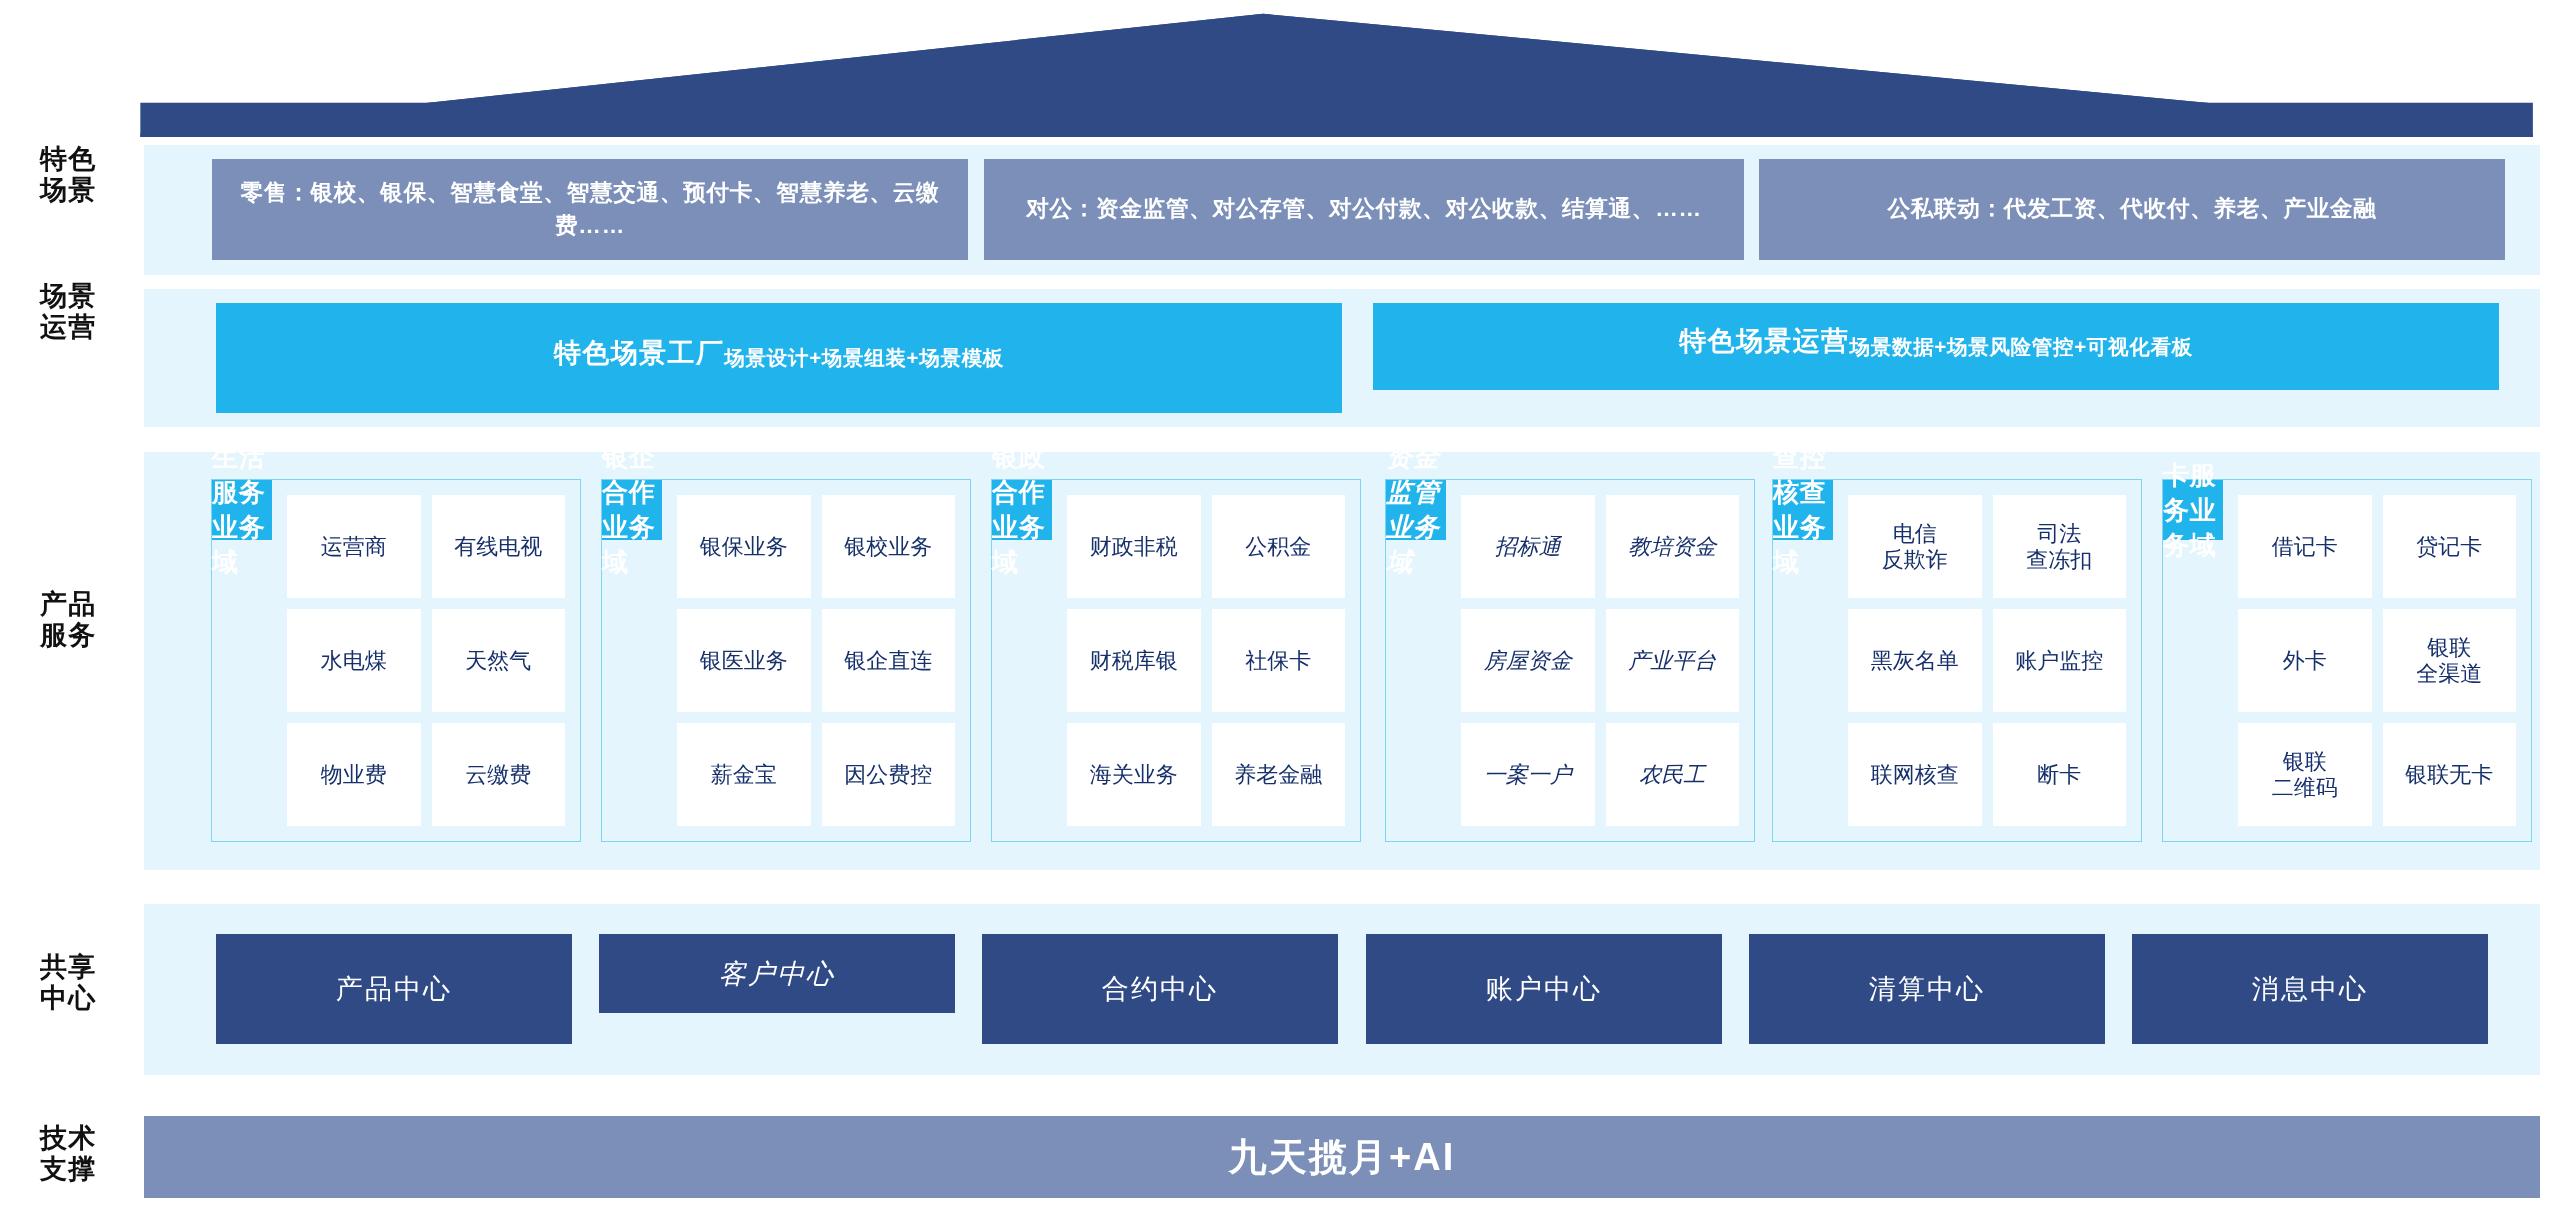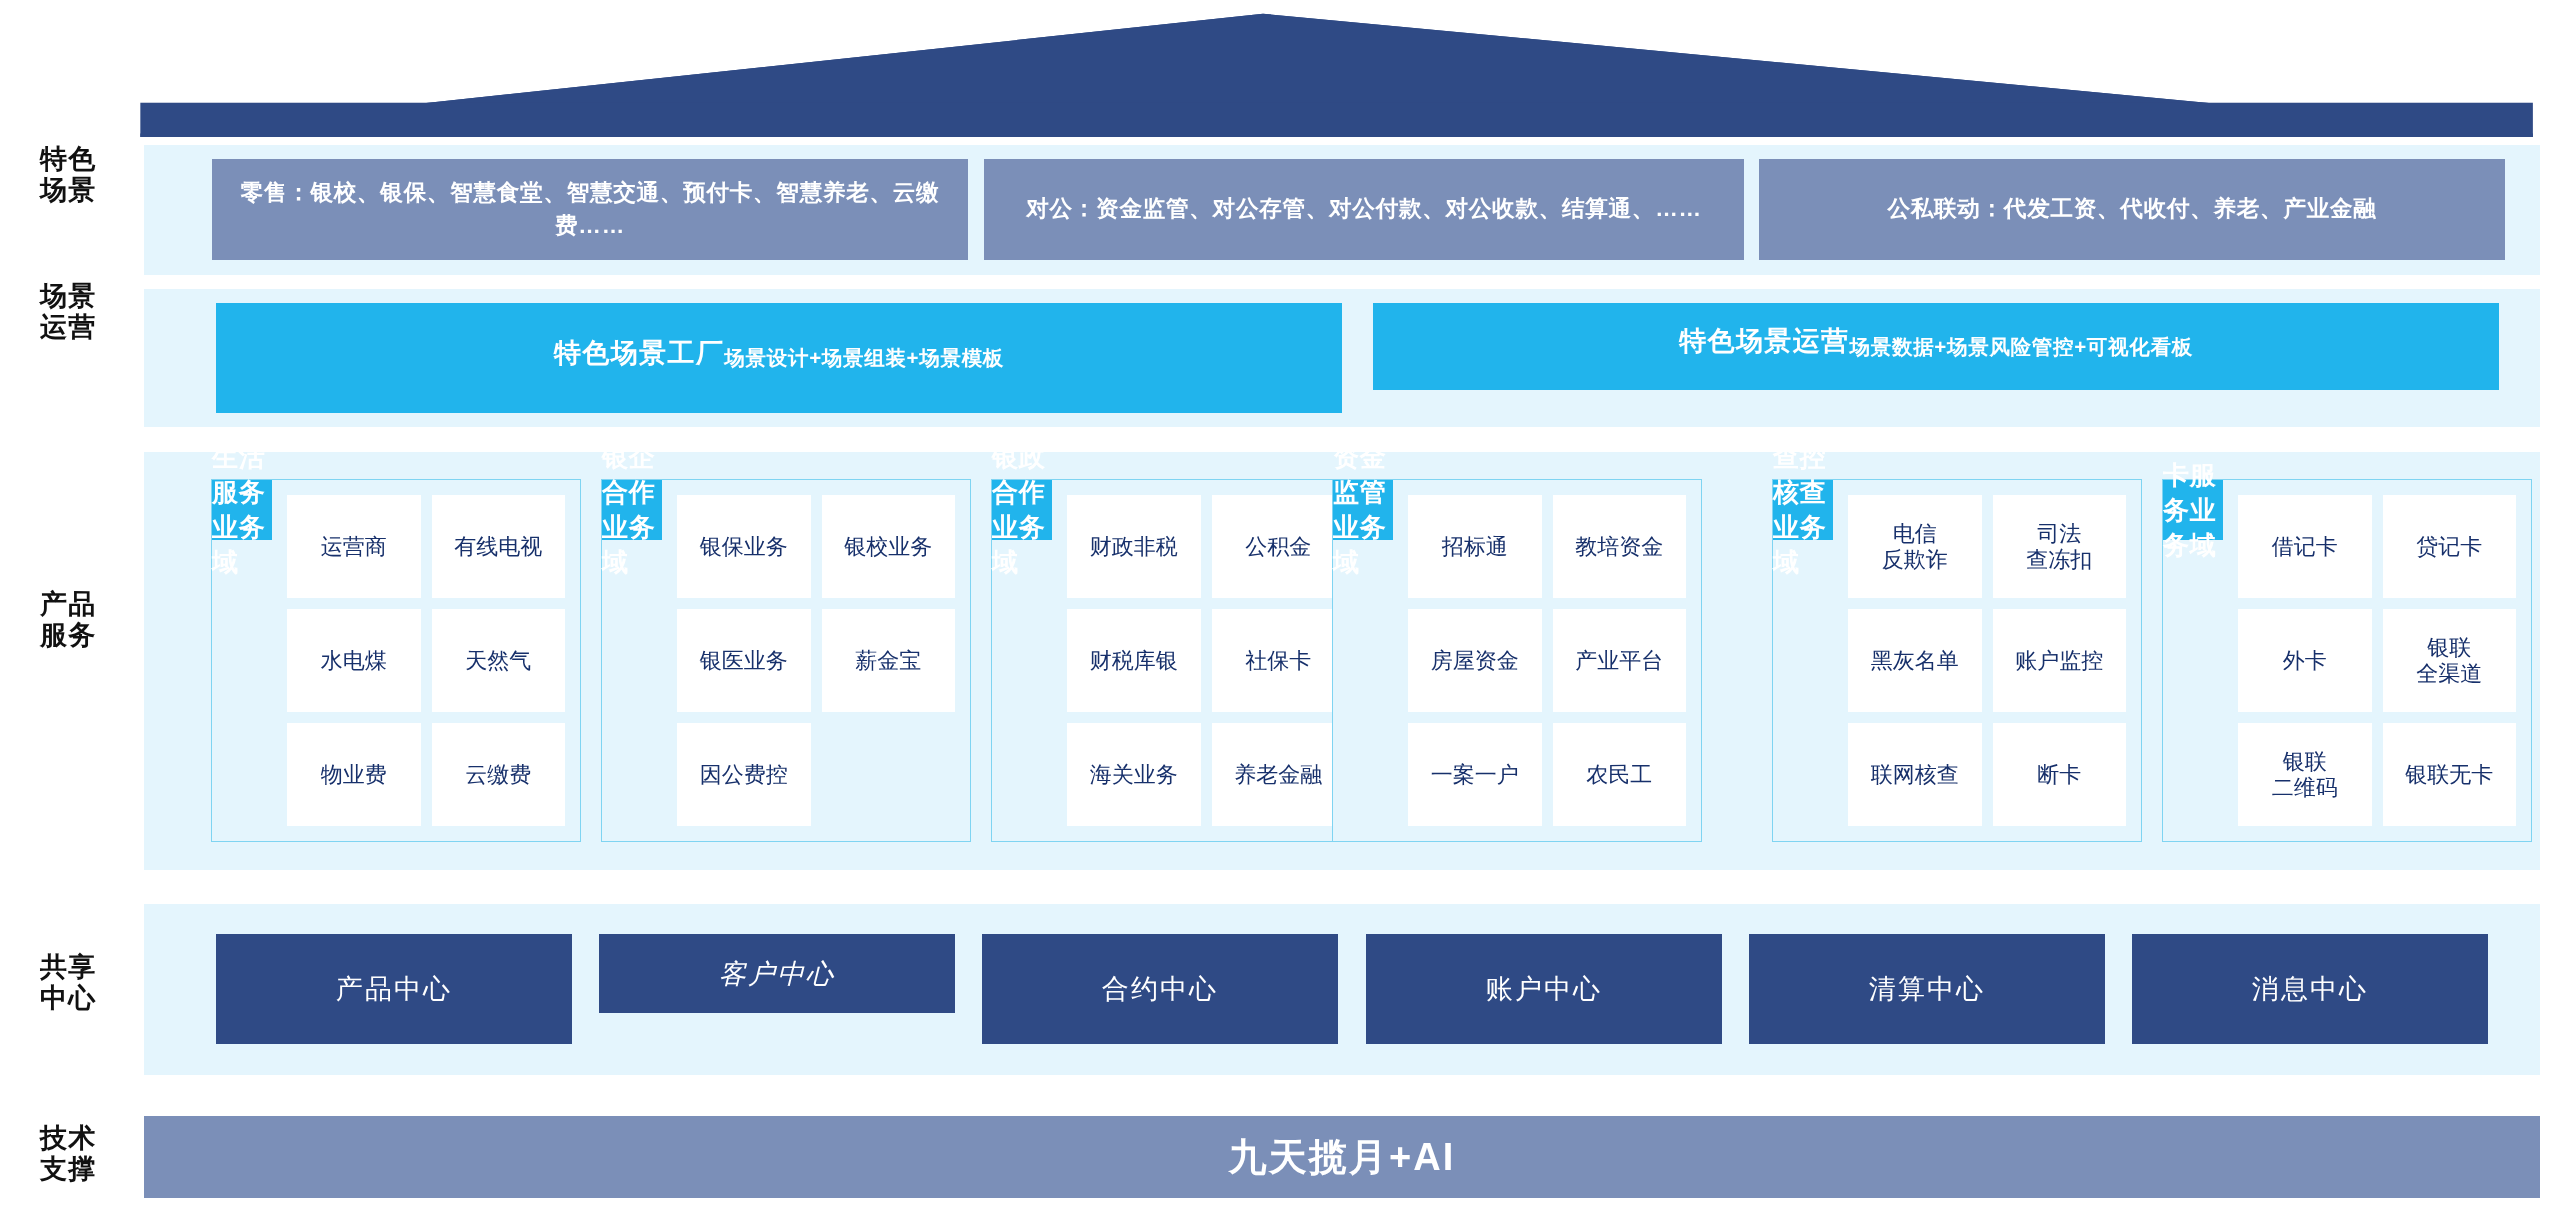--- a/index.html
+++ b/index.html
@@ -120,38 +120,39 @@
     <div class="cell">云缴费</div>
   </div>
 </div>
 
 <div class="domain-col" style="left:601px;">
   <div class="domain-head">银企合作业务域</div>
   <div class="domain-grid">
     <div class="cell">银保业务</div>
     <div class="cell">银校业务</div>
     <div class="cell">银医业务</div>
+    <div class="cell">银企直连</div>
     <div class="cell">薪金宝</div>
     <div class="cell">因公费控</div>
   </div>
 </div>
 
 <div class="domain-col" style="left:991px;">
   <div class="domain-head">银政合作业务域</div>
   <div class="domain-grid">
     <div class="cell">财政非税</div>
     <div class="cell">公积金</div>
     <div class="cell">财税库银</div>
     <div class="cell">社保卡</div>
     <div class="cell">海关业务</div>
     <div class="cell">养老金融</div>
   </div>
 </div>
 
-<div class="domain-col" style="left:1332px;">
+<div class="domain-col" style="left:1385px;font-style:italic;">
   <div class="domain-head">资金监管业务域</div>
   <div class="domain-grid">
     <div class="cell">招标通</div>
     <div class="cell">教培资金</div>
     <div class="cell">房屋资金</div>
     <div class="cell">产业平台</div>
     <div class="cell">一案一户</div>
     <div class="cell">农民工</div>
   </div>
 </div>

